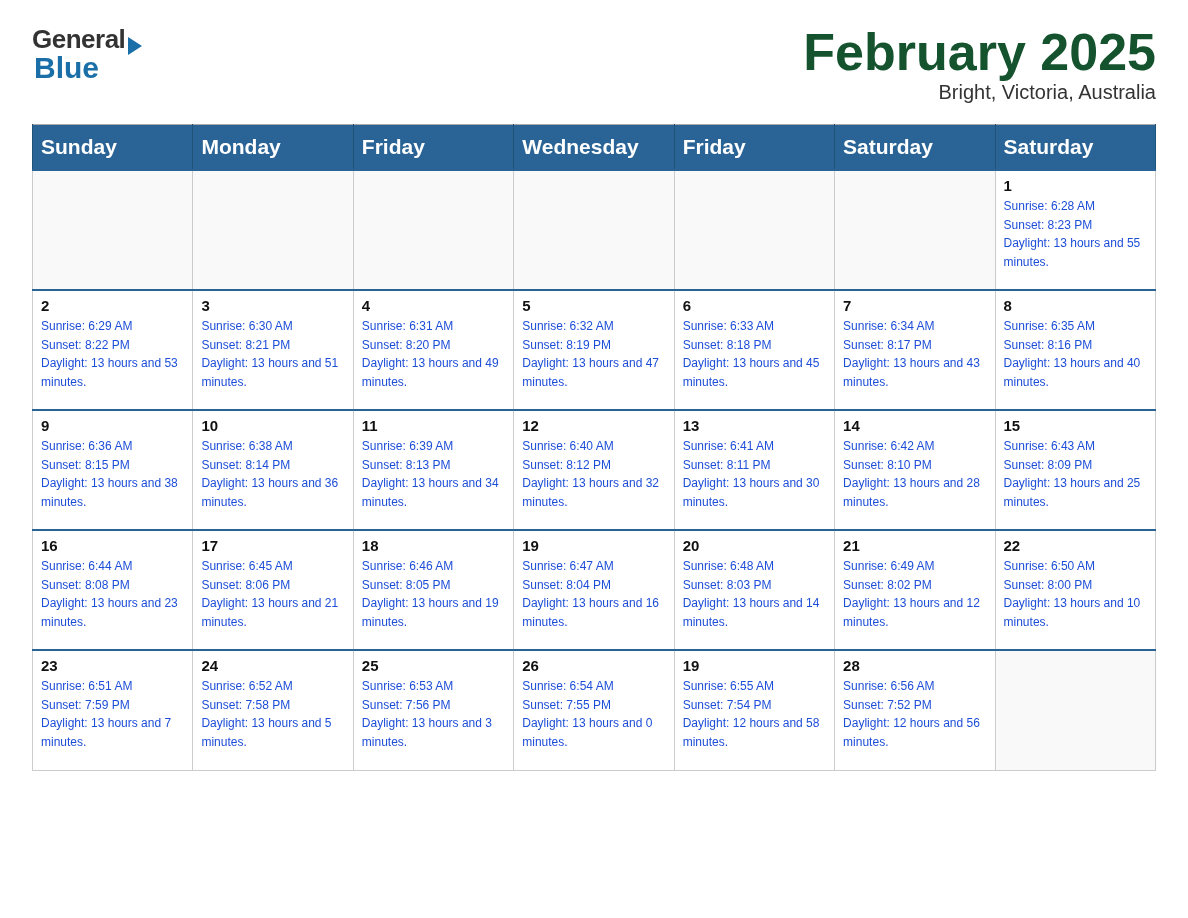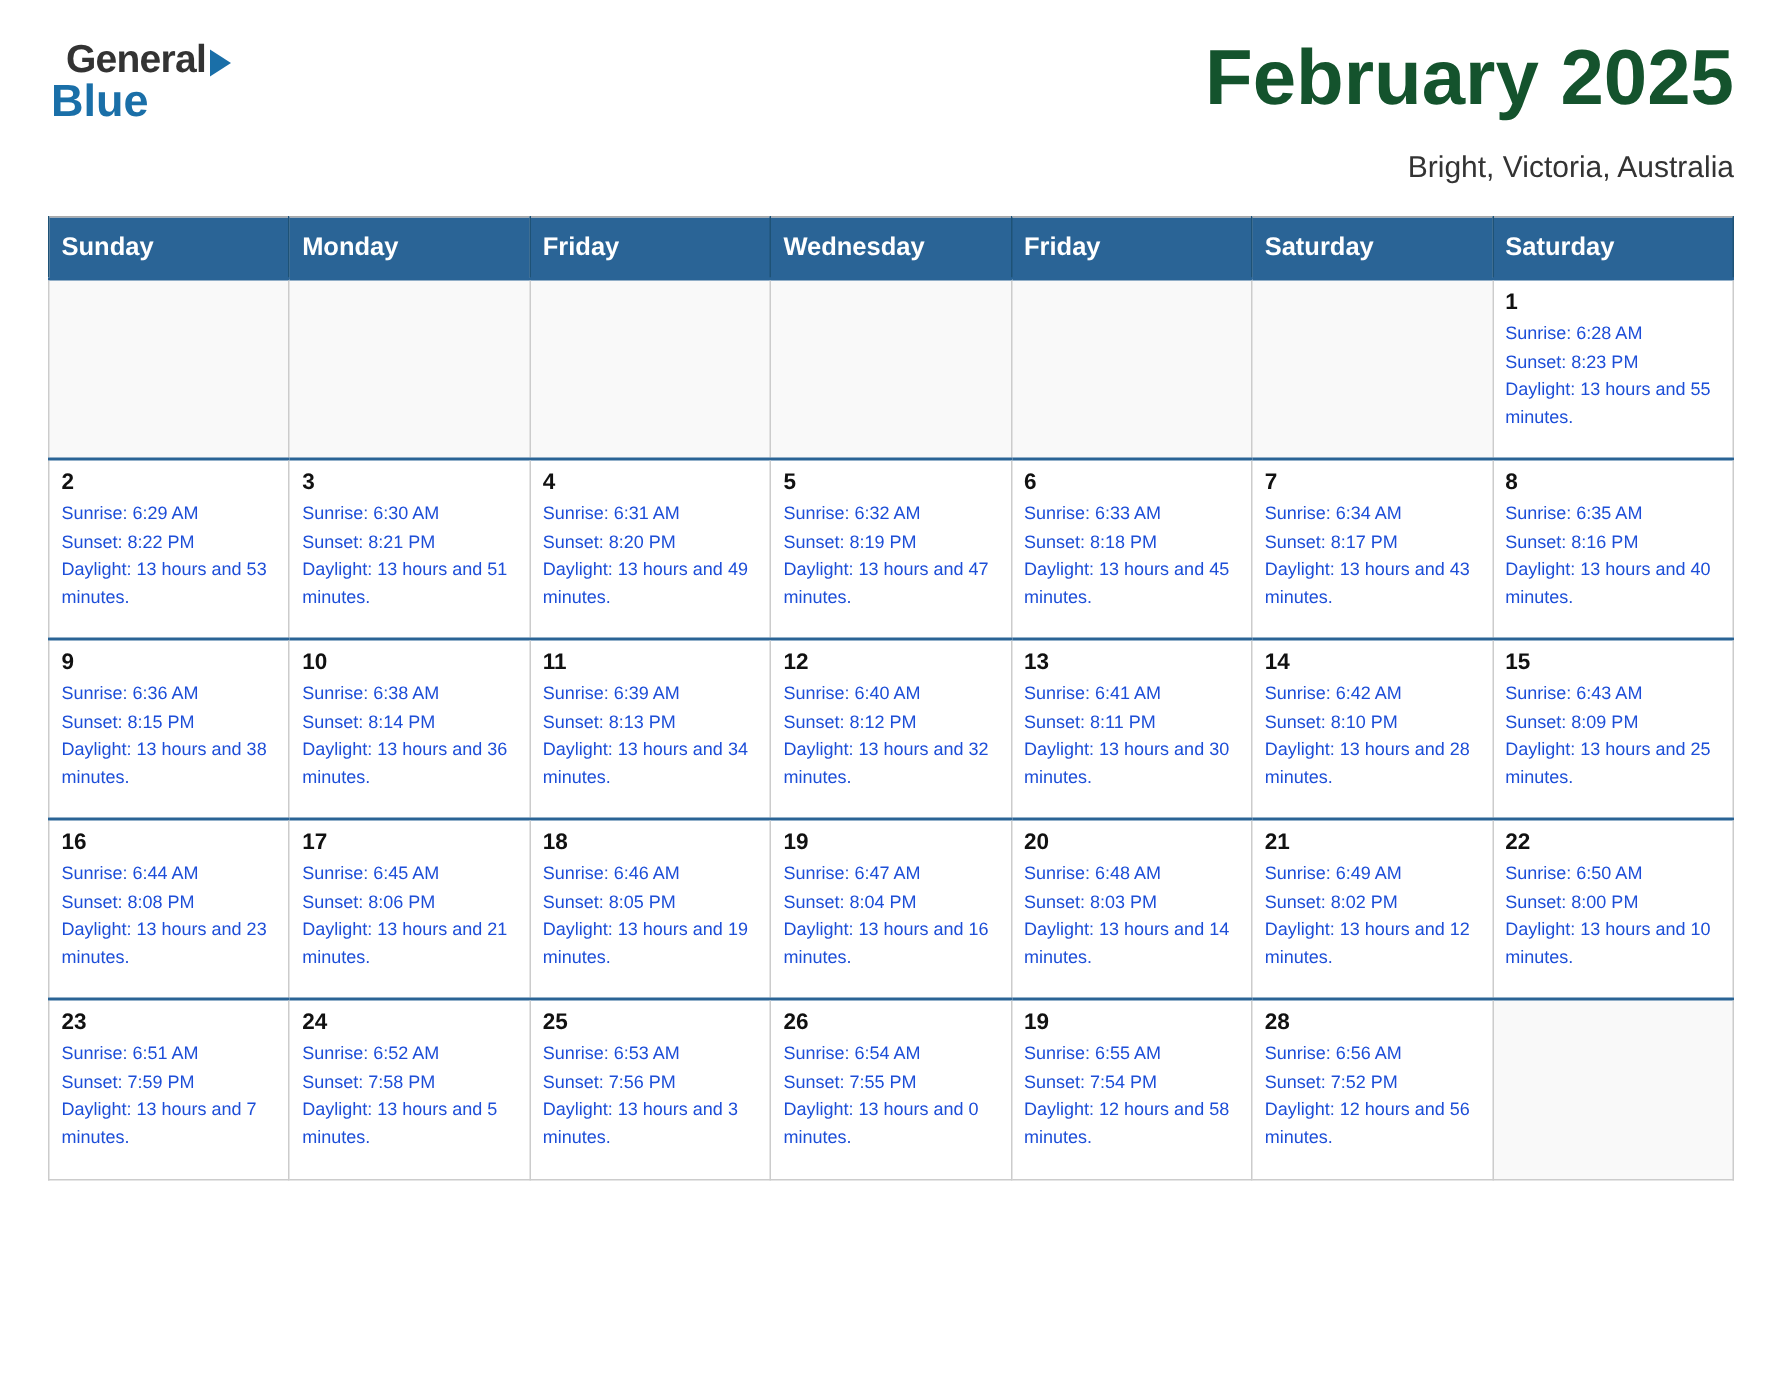--- a/index.html
+++ b/index.html
@@ -16,22 +16,21 @@
       align-items: flex-start;
       margin-bottom: 20px;
     }
     .logo {
       display: flex;
       flex-direction: column;
       align-items: flex-start;
     }
     .logo-top {
       display: flex;
-      align-items: center;
-      margin-left: 12px;
+      align-items: flex-end;
     }
     .logo-general {
       font-size: 26px;
       font-weight: bold;
       color: #333;
       letter-spacing: -0.5px;
     }
     .logo-arrow {
       width: 0;
       height: 0;
@@ -53,31 +52,31 @@
     }
     .month-title {
       font-size: 52px;
       font-weight: bold;
       color: #14532d;
       line-height: 1.1;
     }
     .subtitle {
       font-size: 20px;
       color: #333;
-      margin-top: 20px;
+      margin-top: 0;
     }
     .calendar {
       width: 100%;
       border-collapse: collapse;
       border: 1px solid #aaa;
     }
     .calendar th {
       background-color: #2a6496;
       color: #fff;
-      font-size: 17px;
+      font-size: 21px;
       font-weight: bold;
       padding: 10px 8px;
       text-align: left;
       border: 1px solid #1e5276;
     }
     .calendar td {
       vertical-align: top;
       border: 1px solid #ccc;
       padding: 6px 8px;
       width: calc(100% / 7);

